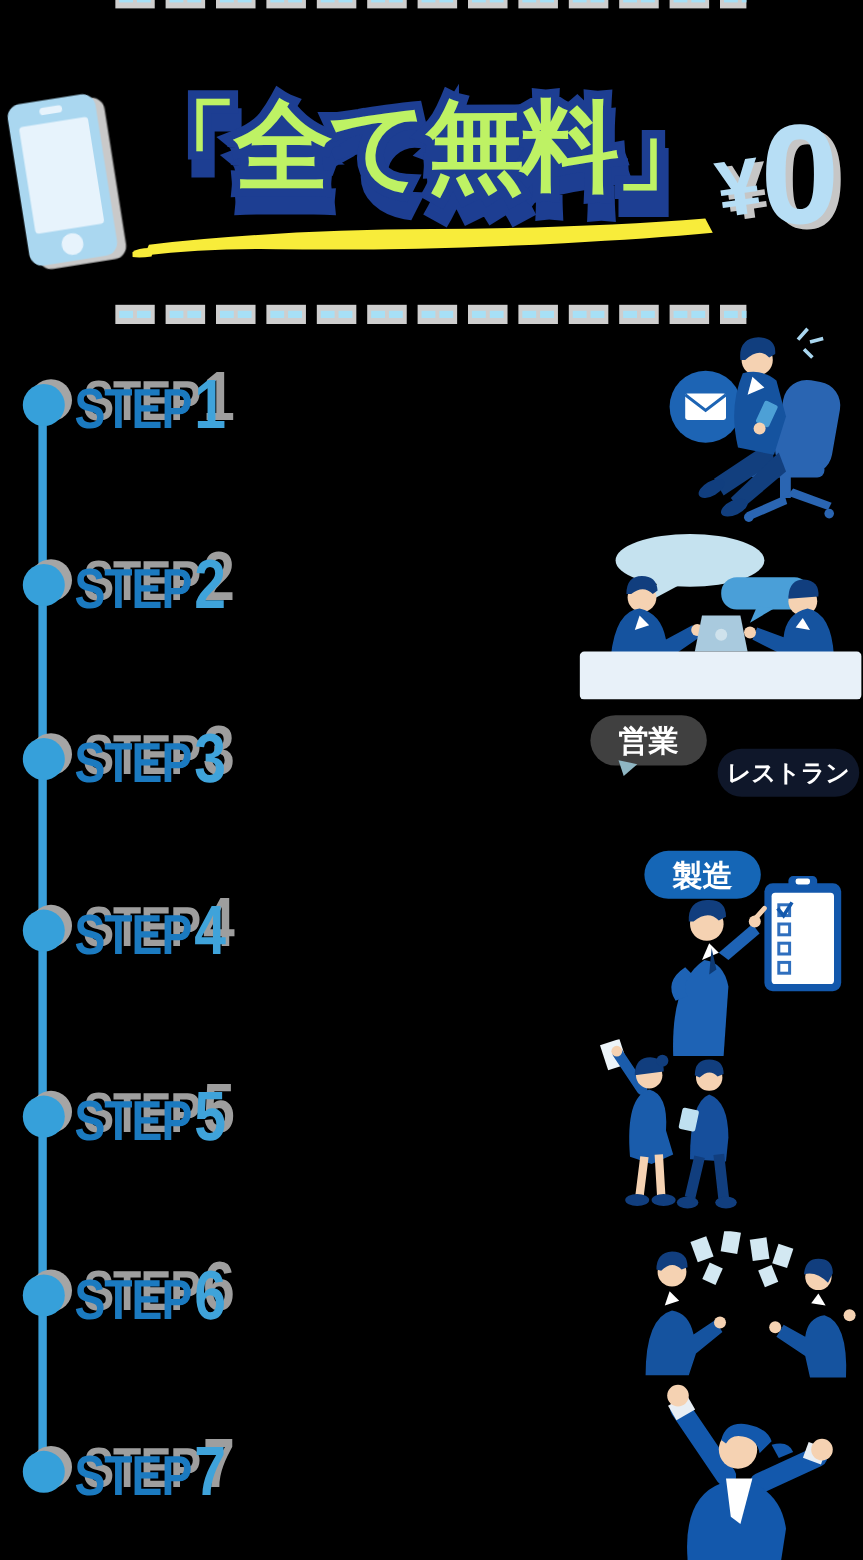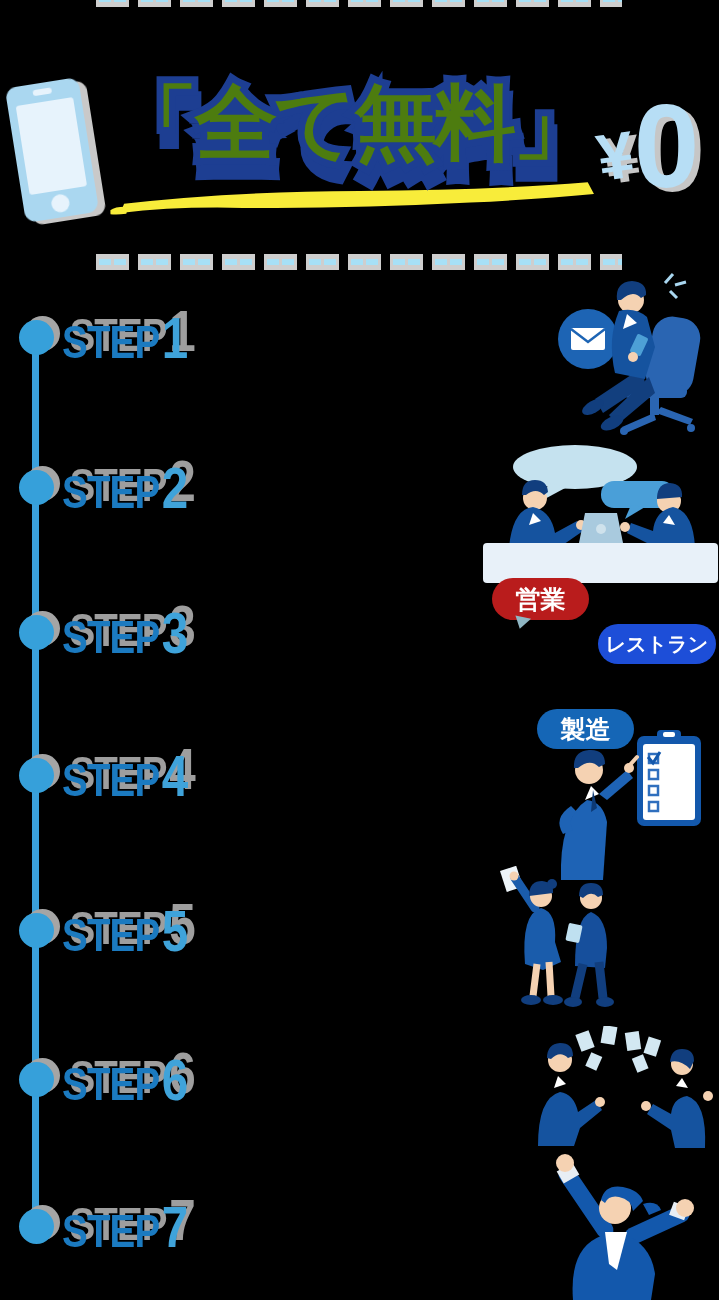--- a/index.html
+++ b/index.html
@@ -17,21 +17,21 @@
     background-position:0 5px,0 0;
     background-repeat:repeat-x,repeat-x;
   }
   .divider.top{top:-9px;}
   .divider.mid{top:254px;}
   
   .phone{position:absolute;left:6px;top:74px;width:92px;height:152px;transform:rotate(-9deg);
     filter:drop-shadow(7px 4px 0 #c9c9c9);}
   .big-title{
     position:absolute;left:116px;top:76px;z-index:2;
-    font-size:82px;font-weight:900;line-height:1.15;color:#4d7c0f;letter-spacing:-3px;white-space:nowrap;
+    font-size:82px;font-weight:900;line-height:1.15;color:#bef264;letter-spacing:-3px;white-space:nowrap;
   }
   .big-title::before,.big-title::after{
     content:attr(data-text);position:absolute;left:0;top:0;white-space:nowrap;
     color:#1d3e92;-webkit-text-stroke:14px #1d3e92;
   }
   .big-title::before{transform:translate(3px,15px);z-index:-2;}
   .big-title::after{z-index:-1;}
   .swoosh{position:absolute;left:110px;top:181px;width:492px;height:32px;z-index:1;transform:rotate(-1.2deg);}
   .price{
     position:absolute;left:597px;top:92px;z-index:2;display:flex;align-items:flex-end;
@@ -51,25 +51,25 @@
     font-size:47px;font-weight:900;letter-spacing:-1px;color:#1b7ac0;
     text-shadow:9px -7px 0 #9e9e9e;line-height:58px;
   }
   .step-label .num{
     font-size:58px;font-weight:900;color:#3fa3da;
     text-shadow:9px -7px 0 #9e9e9e;line-height:58px;
   }
   
   .tag{position:absolute;display:flex;align-items:center;justify-content:center;
     color:#fff;font-weight:700;border-radius:21px;z-index:2;}
-  .tag.t1{left:492px;top:578px;width:97px;height:42px;background:#b91c1c;font-size:25px;}
+  .tag.t1{left:492px;top:596px;width:97px;height:42px;background:#404040;font-size:25px;}
   .tag.t1::after{content:"";position:absolute;left:22px;bottom:-9px;width:0;height:0;
     border-left:7px solid transparent;border-right:9px solid transparent;border-top:12px solid #8fb6c3;
     transform:rotate(12deg);}
-  .tag.t2{left:598px;top:624px;width:118px;height:40px;background:#1d4ed8;font-size:20px;}
+  .tag.t2{left:598px;top:624px;width:118px;height:40px;background:#0f172a;font-size:20px;}
   .tag.t3{left:537px;top:666px;width:97px;height:40px;background:#1566b6;font-size:25px;margin-top:43px;}
   .illus{position:absolute;}
 </style>
 </head>
 <body>
 
 <div class="stage">
 
   <div class="divider top"></div>
 

